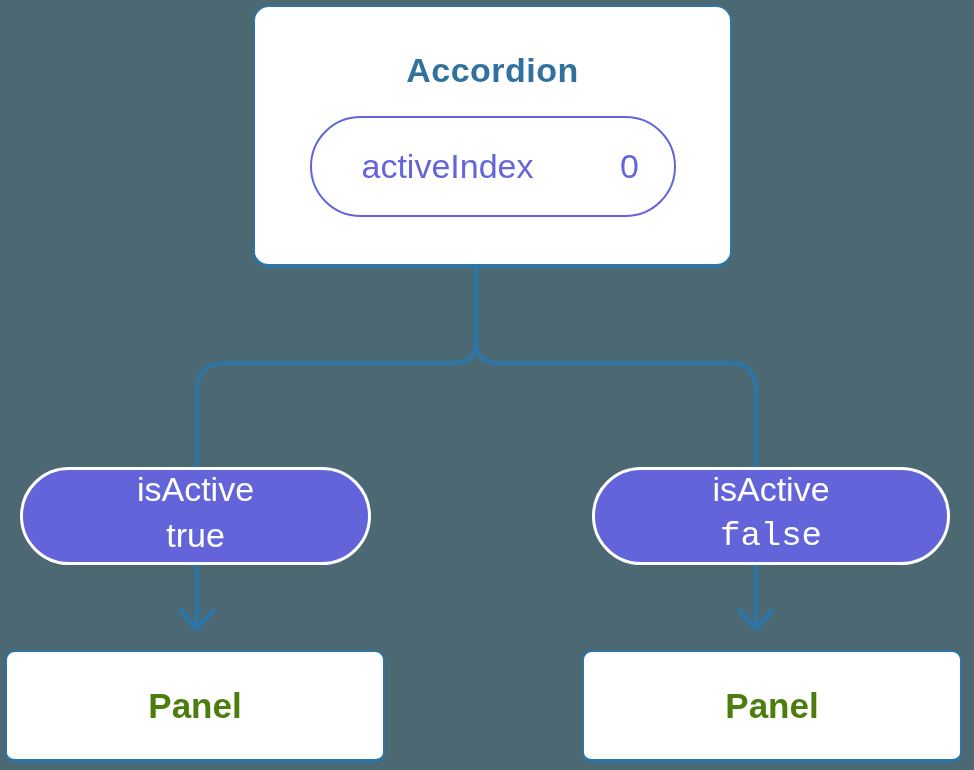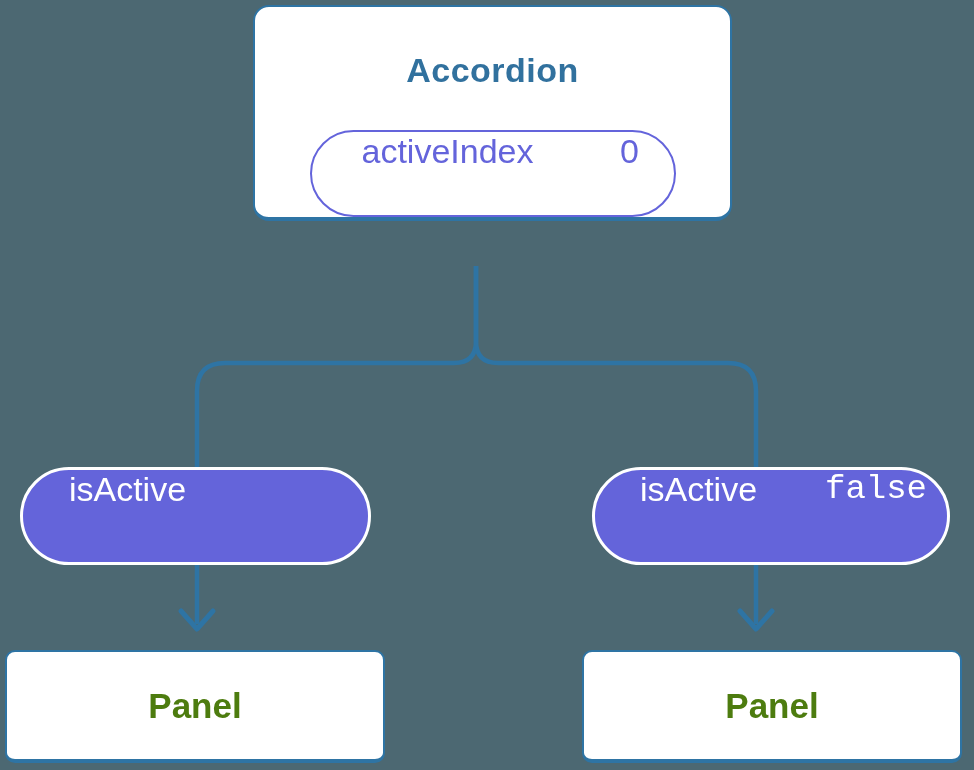--- a/index.html
+++ b/index.html
@@ -27,34 +27,34 @@
     border: 2px solid #2E74A4;
     border-bottom-width: 4px;
     box-sizing: border-box;
     z-index: 2;
     display: flex;
     flex-direction: column;
     align-items: center;
   }
   .root-card {
     left: 253px; top: 5px;
-    width: 479px; height: 216px;
+    width: 479px; height: 263px;
     border-radius: 16px;
     padding-top: 44px;
-    gap: 40px;
+    gap: 26px;
   }
   .card-title {
     font-size: 34px;
     font-weight: 600;
     color: #31719E;
     letter-spacing: 0.5px;
   }
   .pill {
     display: flex;
-    align-items: flex-start;
+    align-items: center;
     box-sizing: border-box;
   }
   .state-pill {
     width: 366px;
     height: 101px;
     border: 2px solid #6464DB;
     border-radius: 52px;
     background: #FFFFFF;
     color: #6464DB;
   }
@@ -69,20 +69,21 @@
   .state-pill .divider { width: 2px; background: #6464DB; }
   .prop-pill {
     position: absolute;
     height: 98px;
     background: #6464DA;
     border: 3px solid #FFFFFF;
     border-radius: 50px;
     color: #FFFFFF;
     z-index: 2;
     box-sizing: border-box;
+    flex-direction: column;
   }
   .prop-pill .divider { width: 3px; background: #FFFFFF; }
   .prop-pill-left  { left: 20px;  top: 467px; width: 351px; }
   .prop-pill-left  .cell-name  { width: 209px; }
   .prop-pill-left  .cell-value { flex: 1 1 auto; }
   .prop-pill-right { left: 592px; top: 467px; width: 358px; }
   .prop-pill-right .cell-name  { width: 207px; }
   .prop-pill-right .cell-value { flex: 1 1 auto; font-family: Liberation Mono, monospace; }
   .panel-card {
     top: 650px;
@@ -118,20 +119,21 @@
     <div class="pill state-pill">
       <span class="cell cell-name">activeIndex</span>
       <span class="divider"></span>
       <span class="cell cell-value">0</span>
     </div>
   </div>
 
   <div class="pill prop-pill prop-pill-left">
     <span class="cell cell-name">isActive</span>
     <span class="divider"></span>
+    <span class="cell cell-value">true</span>
   </div>
 
   <div class="pill prop-pill prop-pill-right">
     <span class="cell cell-name">isActive</span>
     <span class="divider"></span>
     <span class="cell cell-value">false</span>
   </div>
 
   <div class="card panel-card panel-card-left">
     <span class="panel-title">Panel</span>

